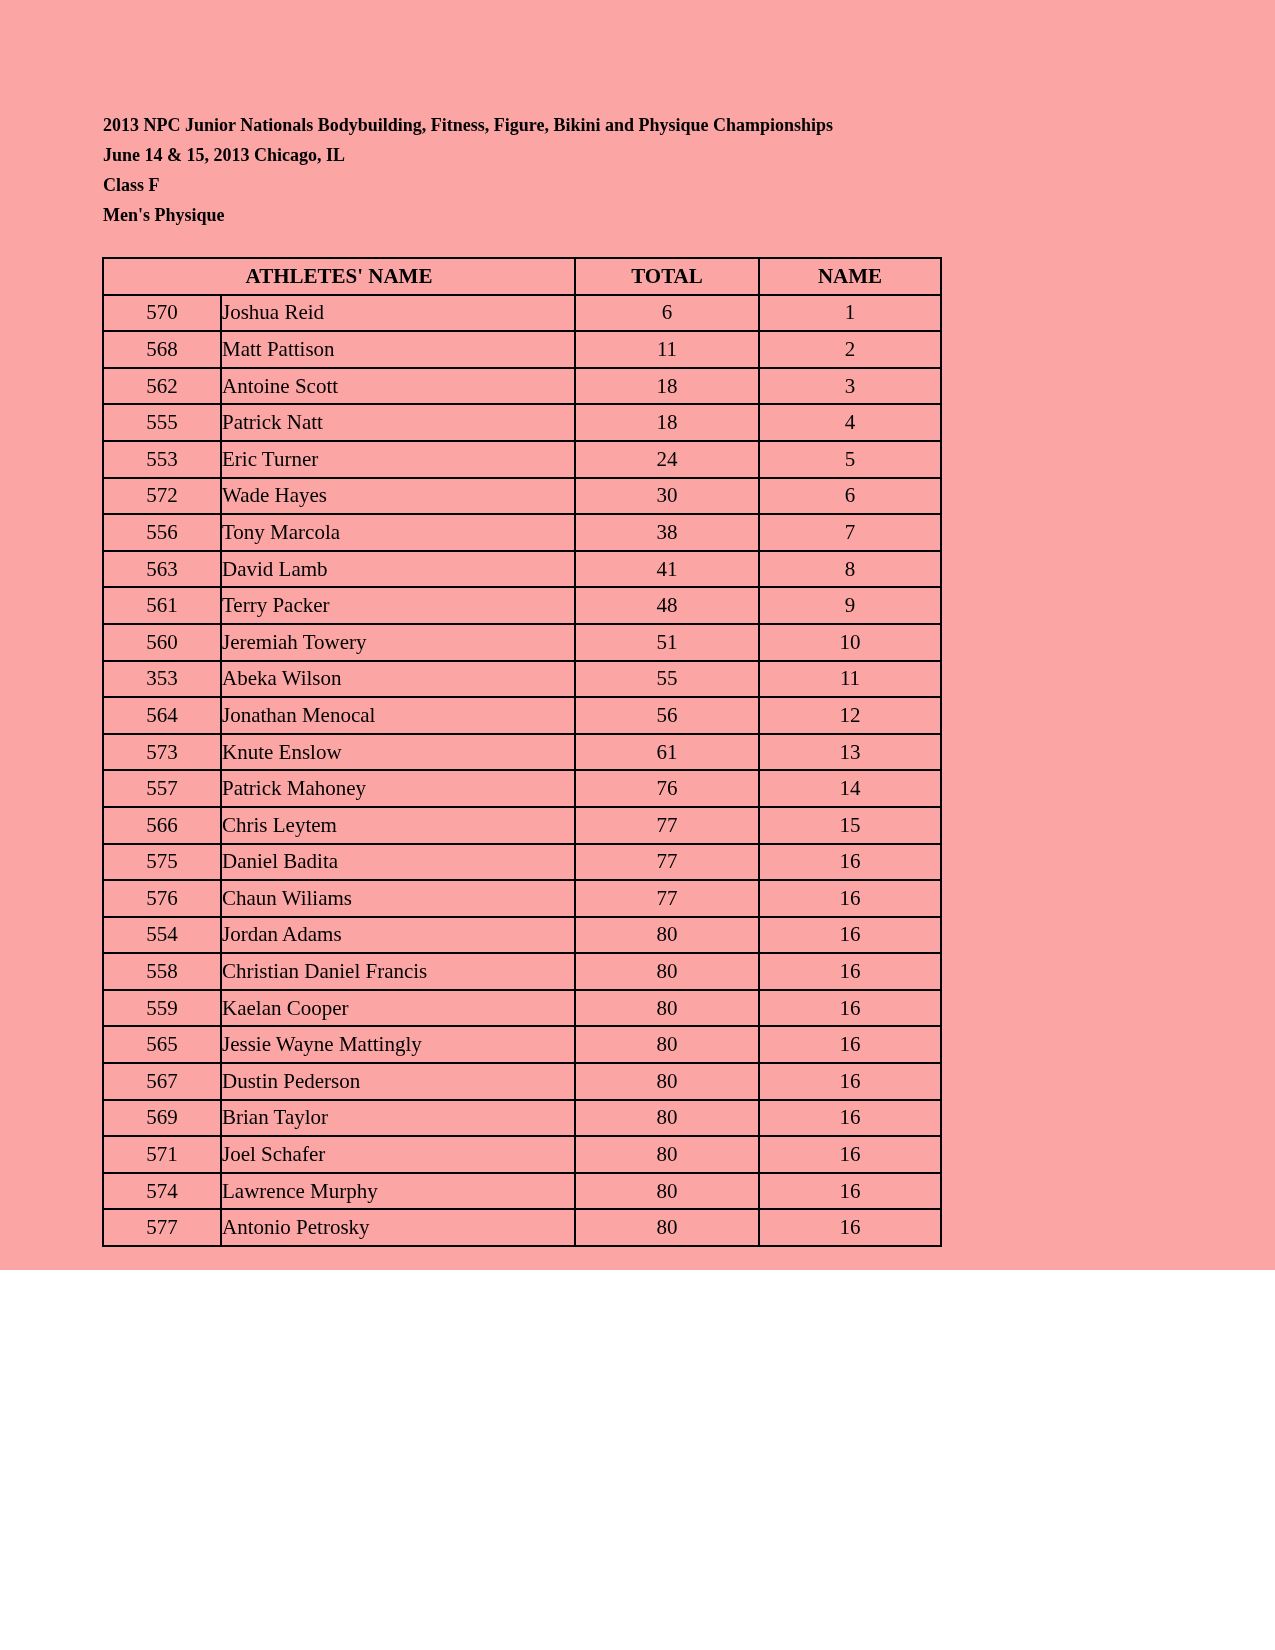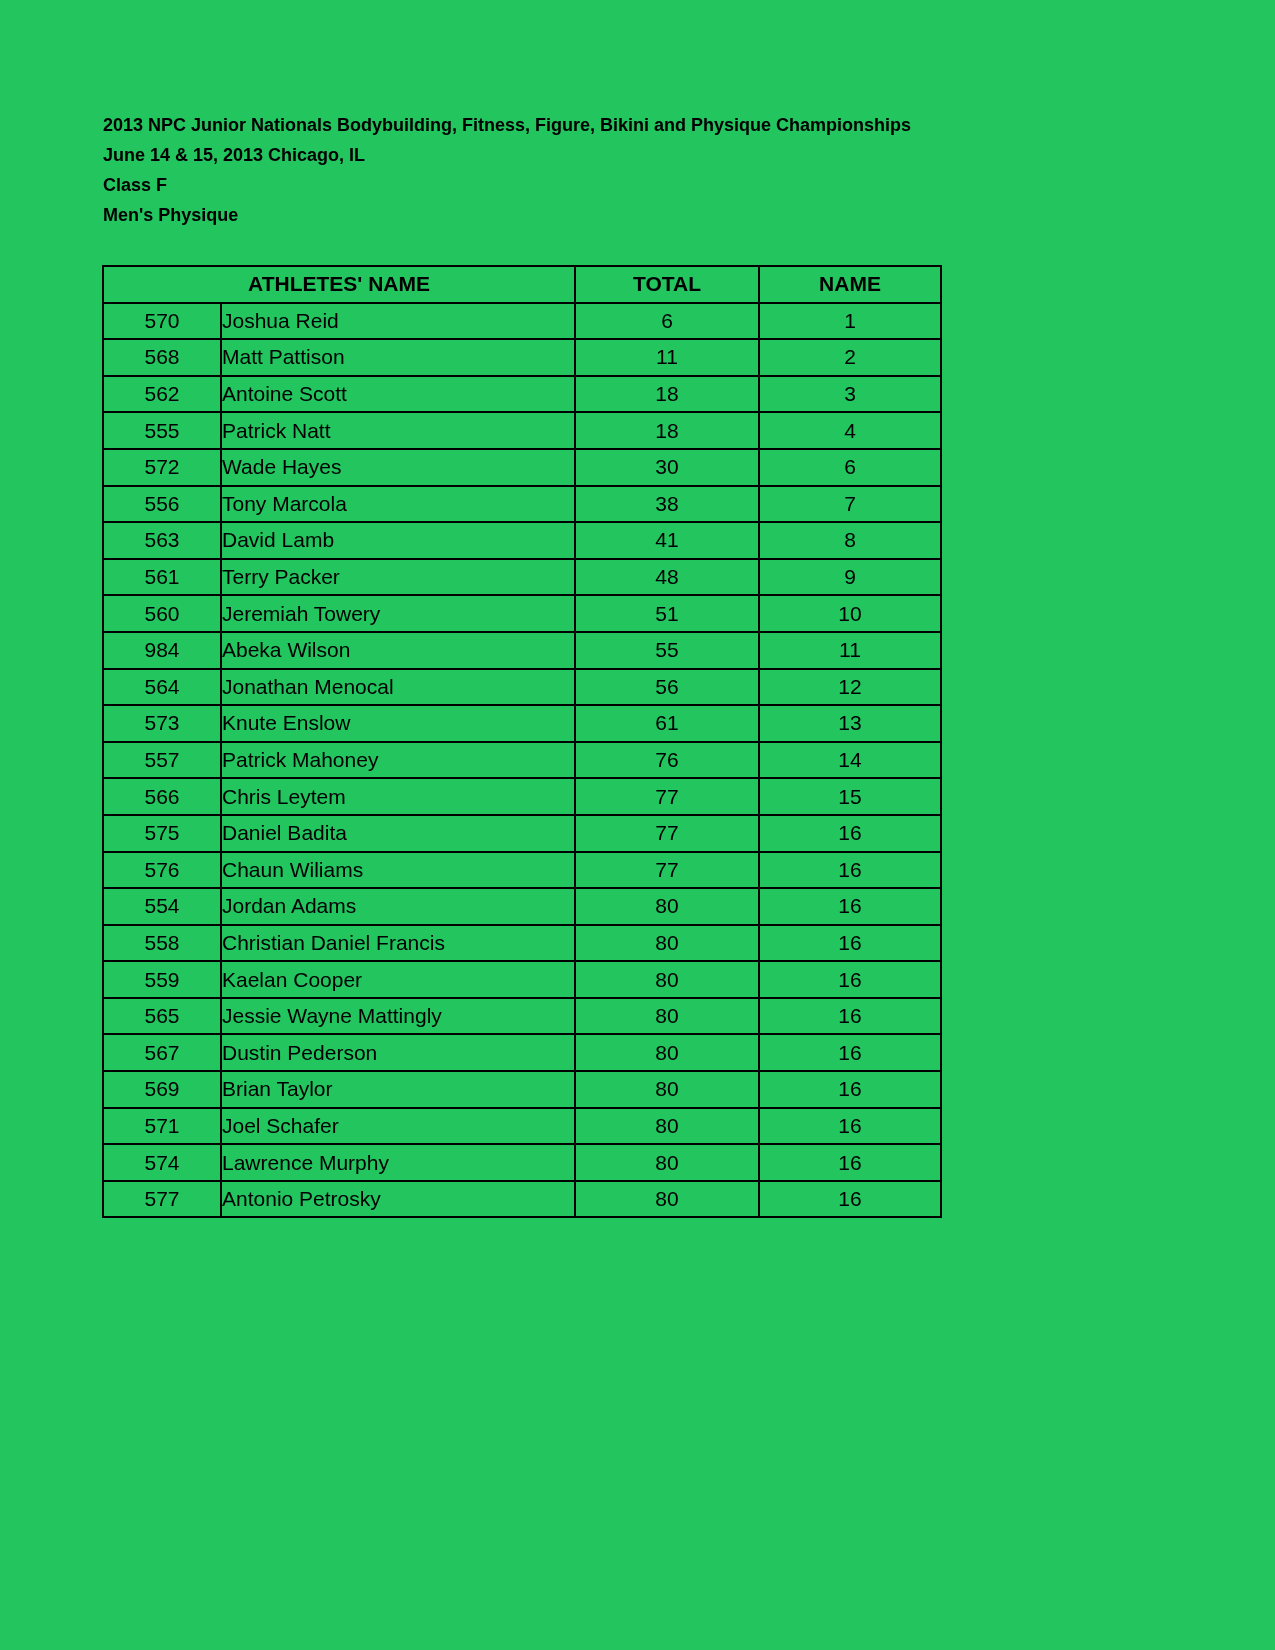--- a/index.html
+++ b/index.html
@@ -1,37 +1,37 @@
 <!DOCTYPE html>
 <html><head>
 <meta charset="utf-8">
 <style>
   html, body { margin: 0; padding: 0; }
   .page {
     position: relative;
     width: 1275px;
-    height: 1650px;
-    background: #22c55e;
-    font-family: Liberation Sans, sans-serif;
+    height: 1270px;
+    background: #fca5a5;
+    font-family: Liberation Serif, serif;
     color: #000000;
     overflow: hidden;
   }
   .titles {
     position: absolute;
     left: 103px;
     top: 110px;
     font-weight: bold;
     font-size: 18px;
     line-height: 30px;
     white-space: nowrap;
   }
   table.results {
     position: absolute;
     left: 102px;
-    top: 265px;
+    top: 257px;
     width: 838px;
     border-collapse: collapse;
     table-layout: fixed;
     padding-left: 24px;
   }
   table.results th,
   table.results td {
     border: 2px solid #000000;
     height: 34.6px;
     padding: 0;
@@ -92,20 +92,26 @@
         <td class="center">18</td>
         <td class="center">3</td>
       </tr>
       <tr>
         <td class="center">555</td>
         <td class="name">Patrick Natt</td>
         <td class="center">18</td>
         <td class="center">4</td>
       </tr>
       <tr>
+        <td class="center">553</td>
+        <td class="name">Eric Turner</td>
+        <td class="center">24</td>
+        <td class="center">5</td>
+      </tr>
+      <tr>
         <td class="center">572</td>
         <td class="name">Wade Hayes</td>
         <td class="center">30</td>
         <td class="center">6</td>
       </tr>
       <tr>
         <td class="center">556</td>
         <td class="name">Tony Marcola</td>
         <td class="center">38</td>
         <td class="center">7</td>
@@ -122,21 +128,21 @@
         <td class="center">48</td>
         <td class="center">9</td>
       </tr>
       <tr>
         <td class="center">560</td>
         <td class="name">Jeremiah Towery</td>
         <td class="center">51</td>
         <td class="center">10</td>
       </tr>
       <tr>
-        <td class="center">984</td>
+        <td class="center">353</td>
         <td class="name">Abeka Wilson</td>
         <td class="center">55</td>
         <td class="center">11</td>
       </tr>
       <tr>
         <td class="center">564</td>
         <td class="name">Jonathan Menocal</td>
         <td class="center">56</td>
         <td class="center">12</td>
       </tr>

